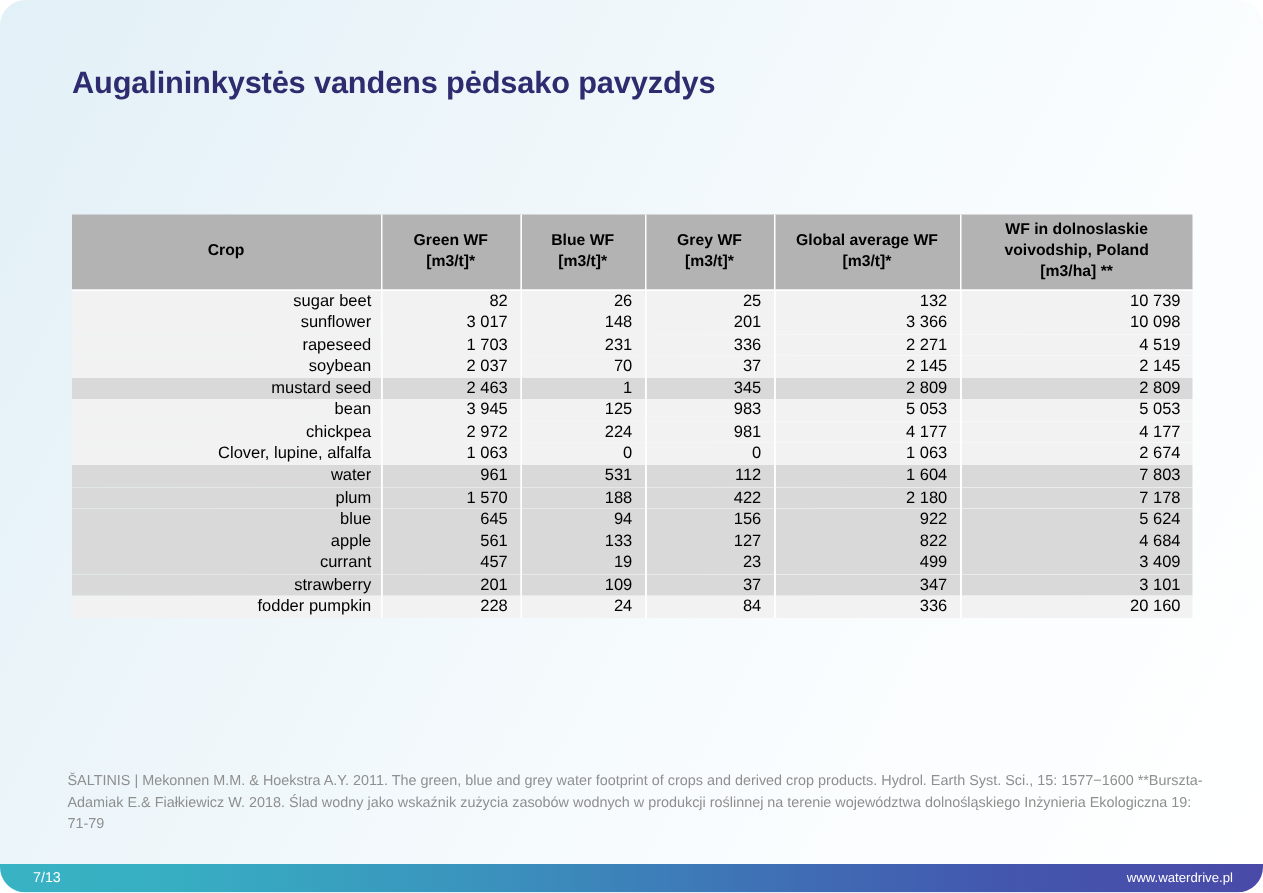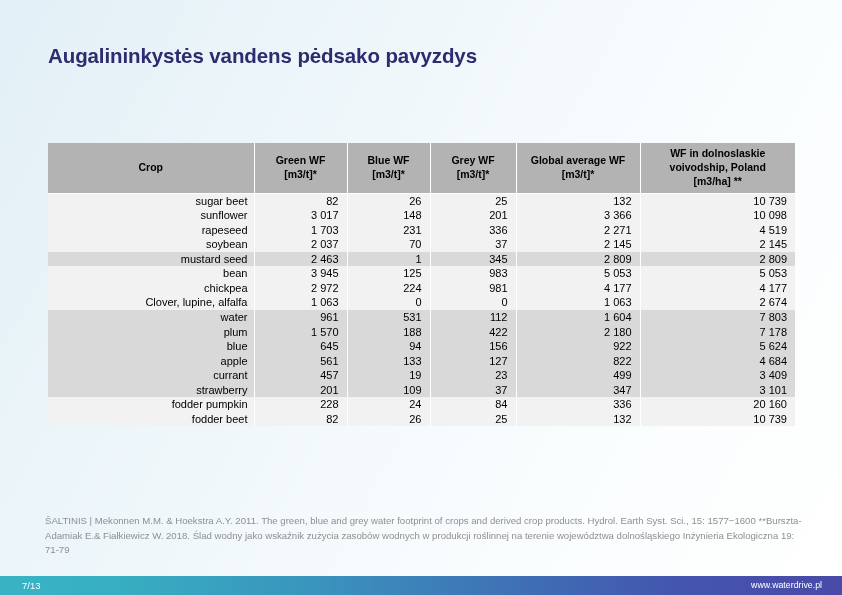--- a/index.html
+++ b/index.html
@@ -14,20 +14,21 @@
     font-family: "Liberation Sans", sans-serif;
     background: #ffffff;
   }
 
   .slide {
     position: relative;
     width: 842px;
     height: 595px;
     background: linear-gradient(118deg, #e2f0f7 0%, #eaf4f9 22%, #f3f9fc 48%, #fafdfe 72%, #ffffff 100%);
     overflow: hidden;
+    border-radius: 17px;
   }
 
   
   .slide-title {
     position: absolute;
     left: 48px;
     top: 44px;
     font-size: 20.5px;
     font-weight: bold;
     color: #2e2b6e;
@@ -289,28 +290,20 @@
             <td class="num-cell">3 101</td>
           </tr>
           <tr class="light">
             <td class="crop-cell">fodder pumpkin</td>
             <td class="num-cell">228</td>
             <td class="num-cell">24</td>
             <td class="num-cell">84</td>
             <td class="num-cell">336</td>
             <td class="num-cell">20 160</td>
           </tr>
-          <tr class="light">
-            <td class="crop-cell">fodder beet</td>
-            <td class="num-cell">82</td>
-            <td class="num-cell">26</td>
-            <td class="num-cell">25</td>
-            <td class="num-cell">132</td>
-            <td class="num-cell">10 739</td>
-          </tr>
         </tbody>
     </table>
   </div>
 
   <div class="source-note">ŠALTINIS | Mekonnen M.M. &amp; Hoekstra A.Y. 2011. The green, blue and grey water footprint of crops and derived crop products. Hydrol. Earth Syst. Sci., 15: 1577−1600 **Burszta-Adamiak E.&amp; Fiałkiewicz W. 2018. Ślad wodny jako wskaźnik zużycia zasobów wodnych w produkcji roślinnej na terenie województwa dolnośląskiego  Inżynieria Ekologiczna 19: 71-79</div>
 
   <div class="bottom-bar">
     <span class="page-num">7/13</span>
     <span class="site-url">www.waterdrive.pl</span>
   </div>

